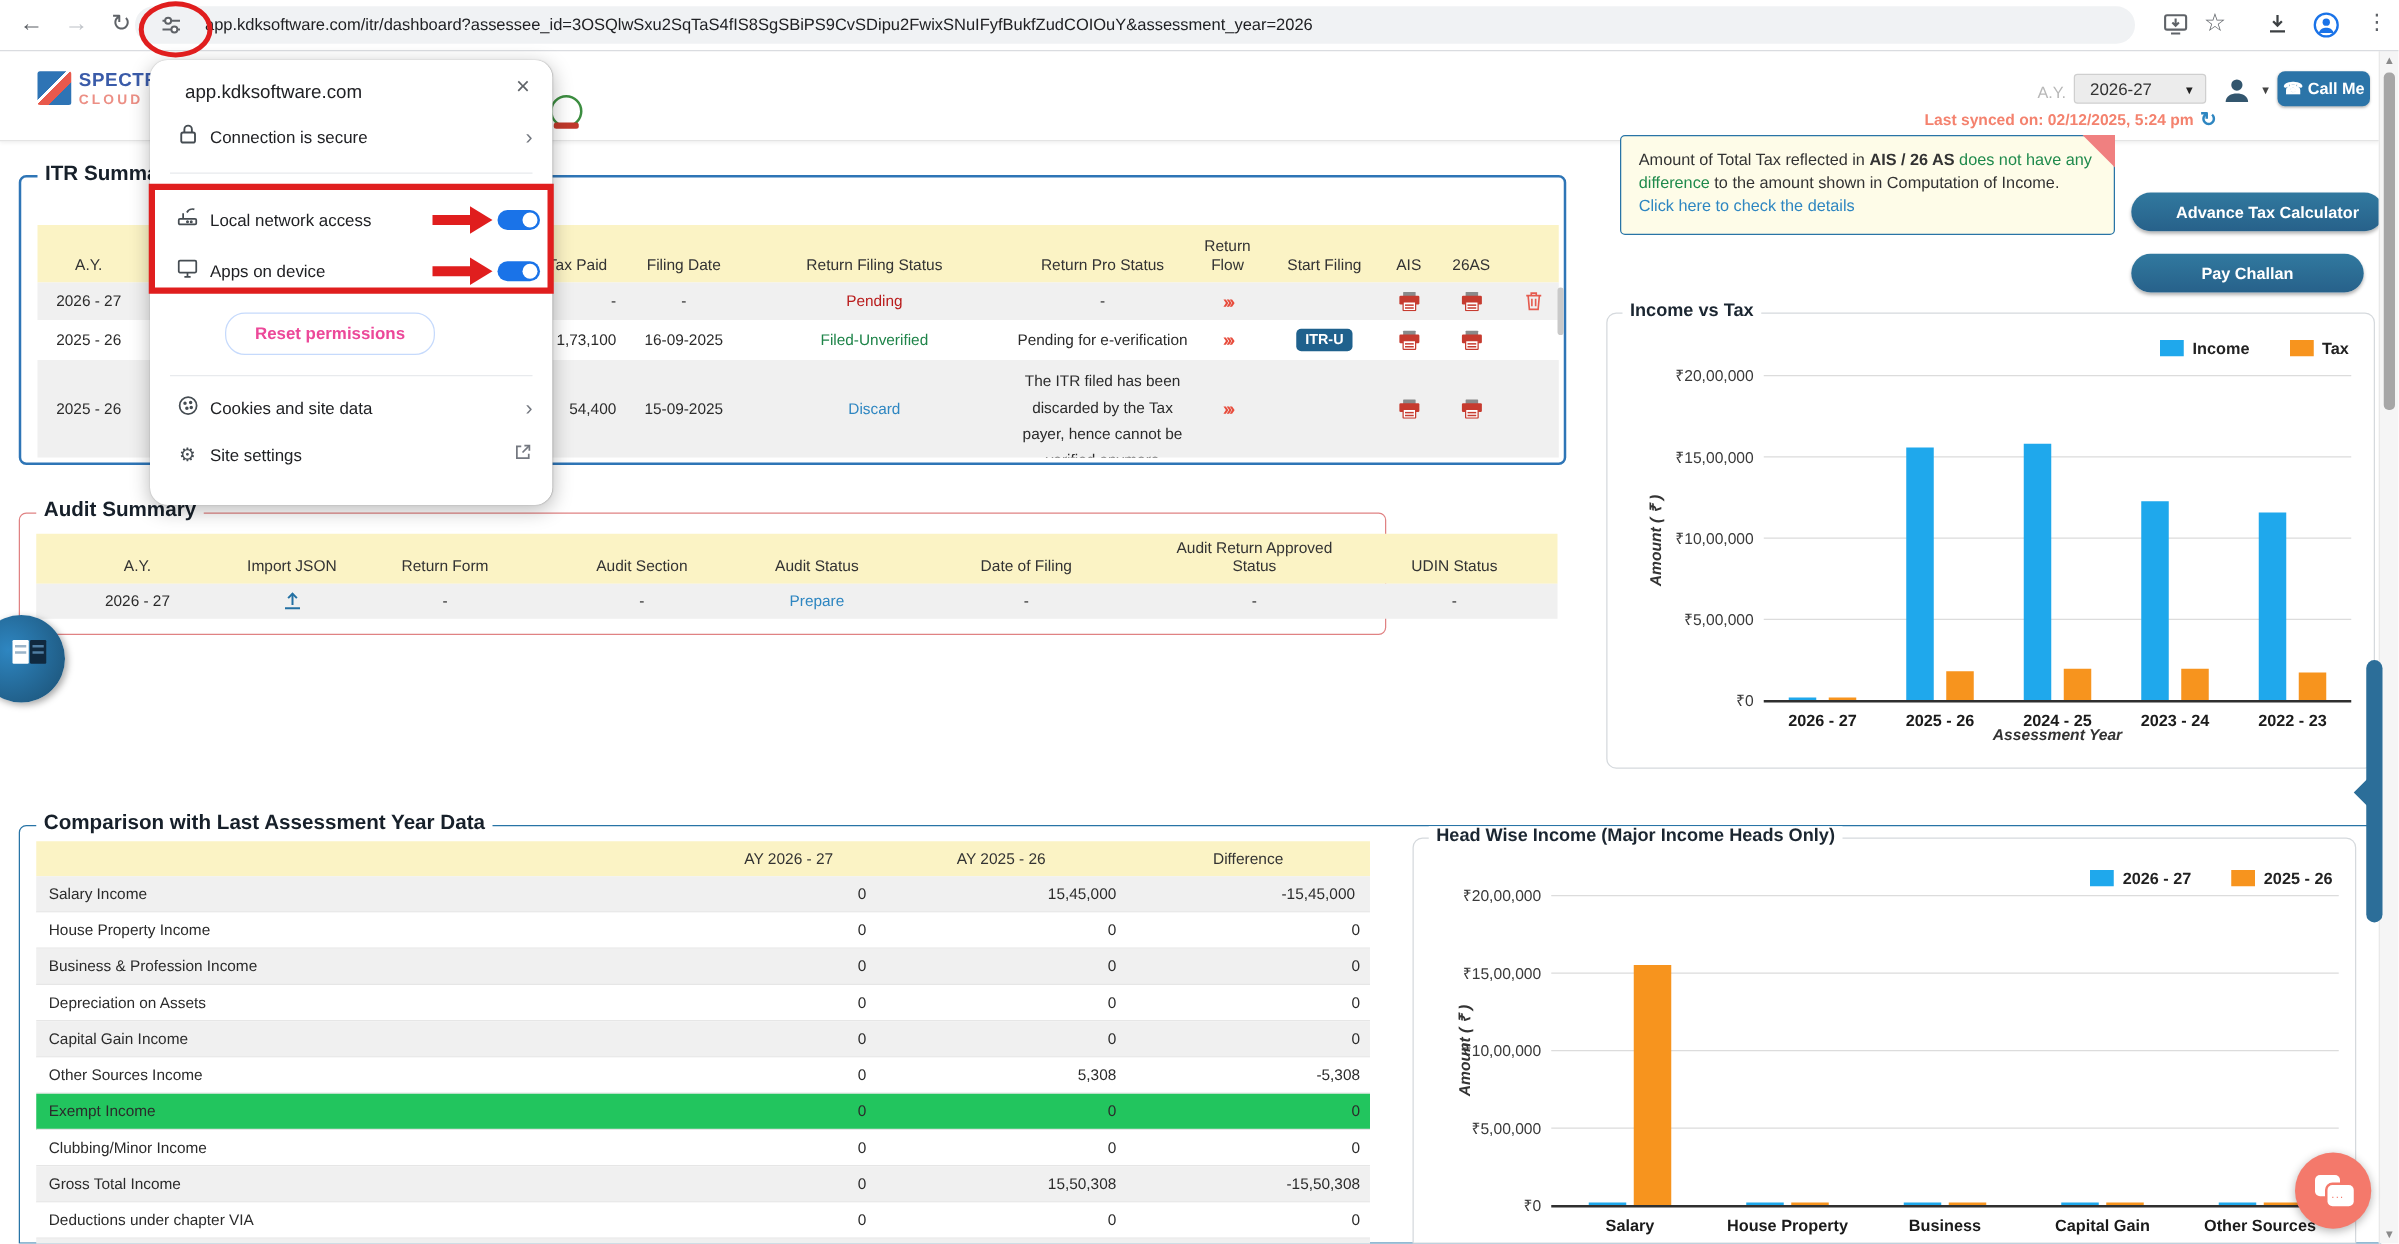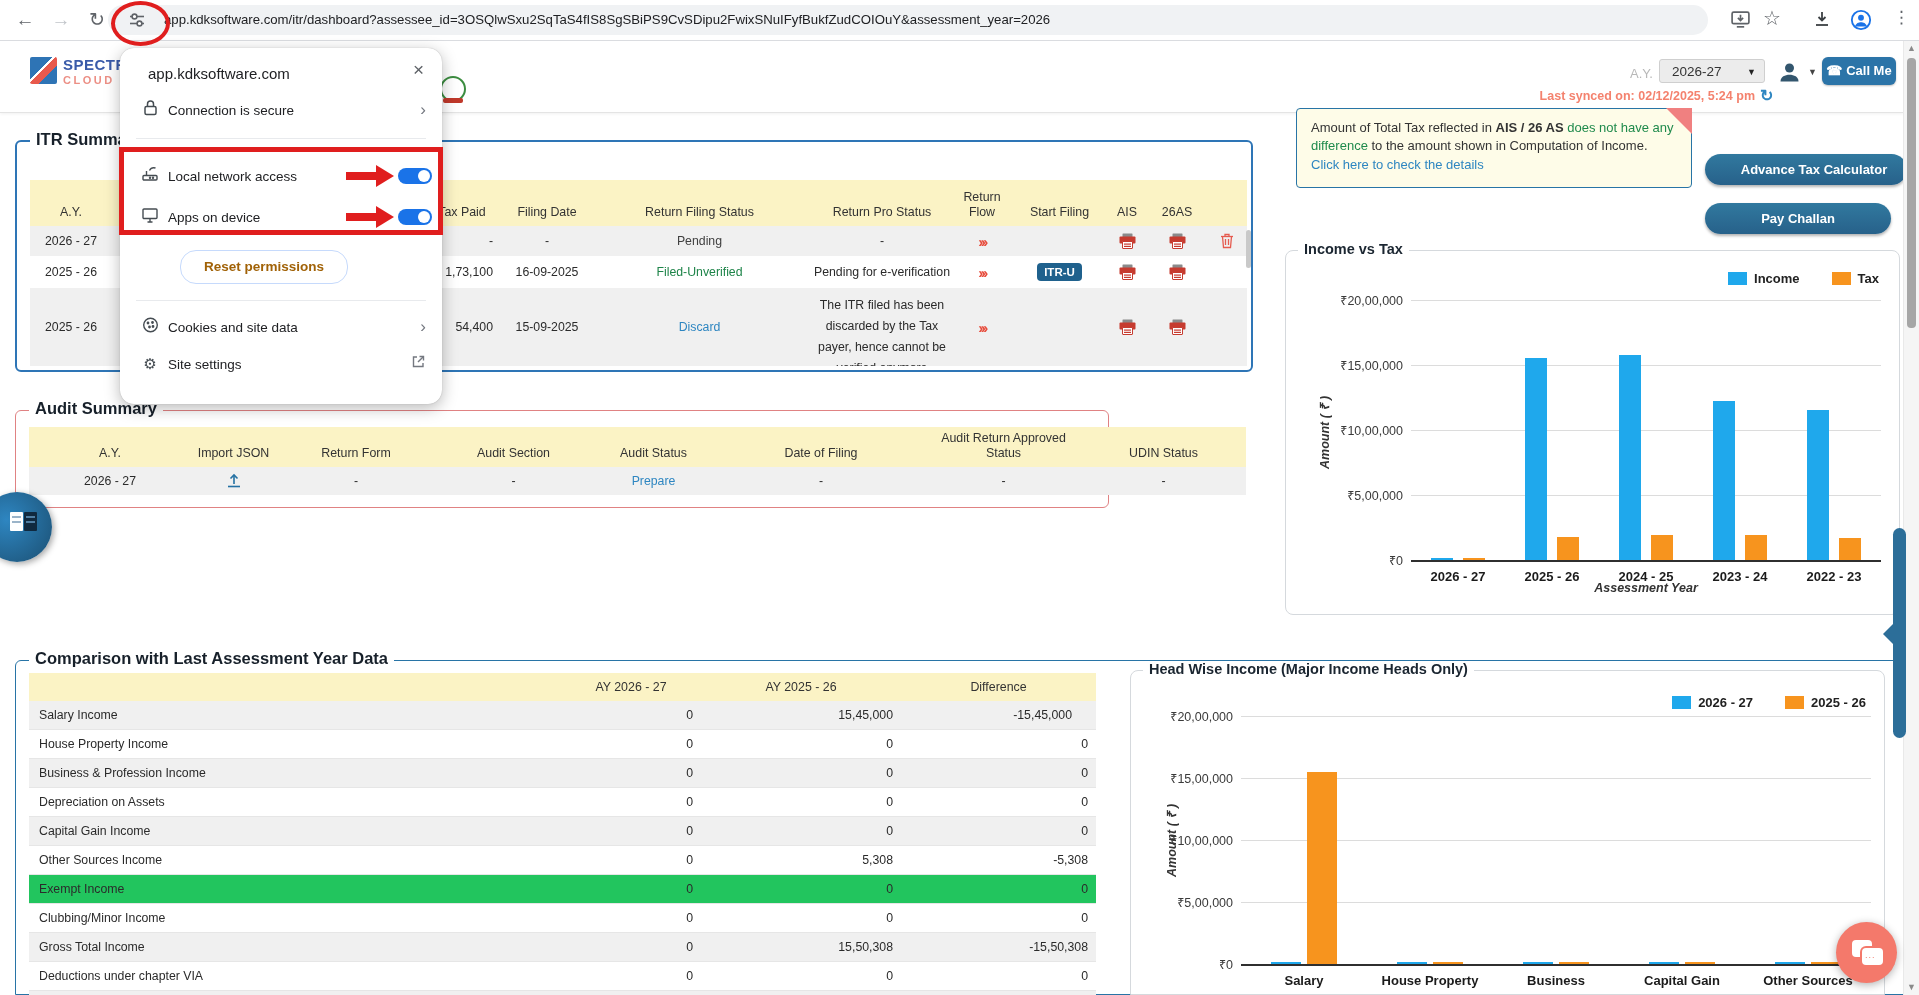--- a/index.html
+++ b/index.html
@@ -64,21 +64,21 @@
   #popup{position:absolute;left:120px;top:48px;width:322px;height:356px;background:#fff;border-radius:14px;box-shadow:0 4px 16px rgba(0,0,0,.28),0 0 1px rgba(0,0,0,.3);z-index:80;}
   #popup-title{position:absolute;left:28px;top:17px;font-size:15px;color:#202124;}
   #popup-close{position:absolute;right:18px;top:11px;font-size:19px;color:#5f6368;}
   .pop-row{position:absolute;left:0;width:322px;height:34px;}
   .pop-ic{position:absolute;left:20px;top:50%;transform:translateY(-50%);width:20px;text-align:center;color:#454c52;}
   .pop-label{position:absolute;left:48px;top:50%;transform:translateY(-50%);font-size:13.5px;color:#202124;white-space:nowrap;}
   .pop-chev{position:absolute;right:16px;top:50%;transform:translateY(-50%);font-size:17px;color:#747880;}
   .pop-div{position:absolute;left:16px;width:290px;height:1px;background:#e8eaed;}
   .toggle{position:absolute;left:278px;width:34px;height:16px;border-radius:9px;background:#1A73E8;}
   .toggle::after{content:"";position:absolute;right:2px;top:2px;width:12px;height:12px;border-radius:50%;background:#fff;}
-  #reset-btn{position:absolute;left:60px;top:202px;width:166px;height:32px;border:1px solid #c6dafc;border-radius:16px;color:#a16207;font-size:13.5px;font-weight:bold;text-align:center;line-height:32px;background:#fff;}
+  #reset-btn{position:absolute;left:60px;top:202px;width:166px;height:32px;border:1px solid #c6dafc;border-radius:16px;color:#ec4899;font-size:13.5px;font-weight:bold;text-align:center;line-height:32px;background:#fff;}
   #anno-ellipse{position:absolute;left:111px;top:1px;width:51px;height:37px;border:4px solid #E01E1E;border-radius:50%;z-index:90;}
   #anno-box{position:absolute;left:119px;top:147px;width:314px;height:78px;border:5px solid #E01E1E;z-index:90;}
   .anno-arrow{position:absolute;width:50px;height:22px;z-index:91;}
   .arrow-tail{position:absolute;left:0;top:7px;width:32px;height:8px;background:#E01E1E;}
   .arrow-head{position:absolute;left:30px;top:0;width:0;height:0;border-top:11px solid transparent;border-bottom:11px solid transparent;border-left:18px solid #E01E1E;}
   
   #book-widget{position:absolute;left:-18px;top:492px;width:70px;height:70px;border-radius:50%;background:radial-gradient(circle at 35% 40%,#2E86C1,#1B4F72);box-shadow:2px 2px 6px rgba(0,0,0,.35);z-index:40;}
   #side-handle{position:absolute;left:1893px;top:528px;width:13px;height:210px;background:#2C6E99;border-radius:7px;z-index:66;}
   #side-handle::before{content:"";position:absolute;left:-10px;top:95px;border-top:11px solid transparent;border-bottom:11px solid transparent;border-right:11px solid #2C6E99;}
   #chat-fab{position:absolute;left:1836px;top:922px;width:61px;height:61px;border-radius:50%;background:#F4796B;box-shadow:0 2px 8px rgba(0,0,0,.3);z-index:67;}
@@ -170,21 +170,21 @@
           <div class="gcell">Start Filing</div>
           <div class="gcell">AIS</div>
           <div class="gcell">26AS</div>
           <div class="gcell"></div>
         </div>
         <div class="grid-row" style="grid-template-columns: 82px 305px 90px 80px 225px 140px 60px 95px 40px 60px 40px; height: 30px; background: rgb(240, 240, 240);">
           <div class="gcell">2026 - 27</div>
           <div class="gcell"></div>
           <div class="gcell right">-</div>
           <div class="gcell">-</div>
-          <div class="gcell" style="color: #404040;">Pending</div>
+          <div class="gcell" style="color: #b91c1c;">Pending</div>
           <div class="gcell" style="text-align: center; line-height: 21px; display: block; padding-top: 4.5px;">-</div>
           <div class="gcell">
             <span class="chev">›››</span>
           </div>
           <div class="gcell"></div>
           <div class="gcell">
             <svg width="17" height="16" viewBox="0 0 17 16">
               <rect x="3.5" y="0.5" width="10" height="4" rx="0.5" fill="#8a8a8a"></rect>
               <rect x="0.5" y="3.5" width="16" height="7" rx="1" fill="#C63B2F"></rect>
               <rect x="3.5" y="8.5" width="10" height="7" rx="0.5" fill="#fff" stroke="#C63B2F"></rect>
@@ -365,21 +365,21 @@
         <div class="grid-row ghead" style="grid-template-columns: 532px 140px 200px 195px; height: 28px;">
           <div class="gcell" style="align-items: center; padding-bottom: 0px;"></div>
           <div class="gcell" style="align-items: center; padding-bottom: 0px;">AY 2026 - 27</div>
           <div class="gcell" style="align-items: center; padding-bottom: 0px;">AY 2025 - 26</div>
           <div class="gcell" style="align-items: center; padding-bottom: 0px;">Difference</div>
         </div>
         <div class="grid-row" style="grid-template-columns: 532px 140px 200px 195px; height: 29px; background: rgb(240, 240, 240); border-bottom: 1px solid rgb(230, 230, 230); box-sizing: border-box;">
           <div class="gcell left">Salary Income</div>
           <div class="gcell right" style="padding-right: 8px;">0</div>
           <div class="gcell right" style="padding-right: 8px;">15,45,000</div>
-          <div class="gcell right" style="padding-right: 24px;">-15,45,000</div>
+          <div class="gcell right" style="padding-right: 12px;">-15,45,000</div>
         </div>
         <div class="grid-row" style="grid-template-columns: 532px 140px 200px 195px; height: 29px; background: rgb(255, 255, 255); border-bottom: 1px solid rgb(230, 230, 230); box-sizing: border-box;">
           <div class="gcell left">House Property Income</div>
           <div class="gcell right" style="padding-right: 8px;">0</div>
           <div class="gcell right" style="padding-right: 8px;">0</div>
           <div class="gcell right" style="padding-right: 8px;">0</div>
         </div>
         <div class="grid-row" style="grid-template-columns: 532px 140px 200px 195px; height: 29px; background: rgb(240, 240, 240); border-bottom: 1px solid rgb(230, 230, 230); box-sizing: border-box;">
           <div class="gcell left">Business &amp; Profession Income</div>
           <div class="gcell right" style="padding-right: 8px;">0</div>

